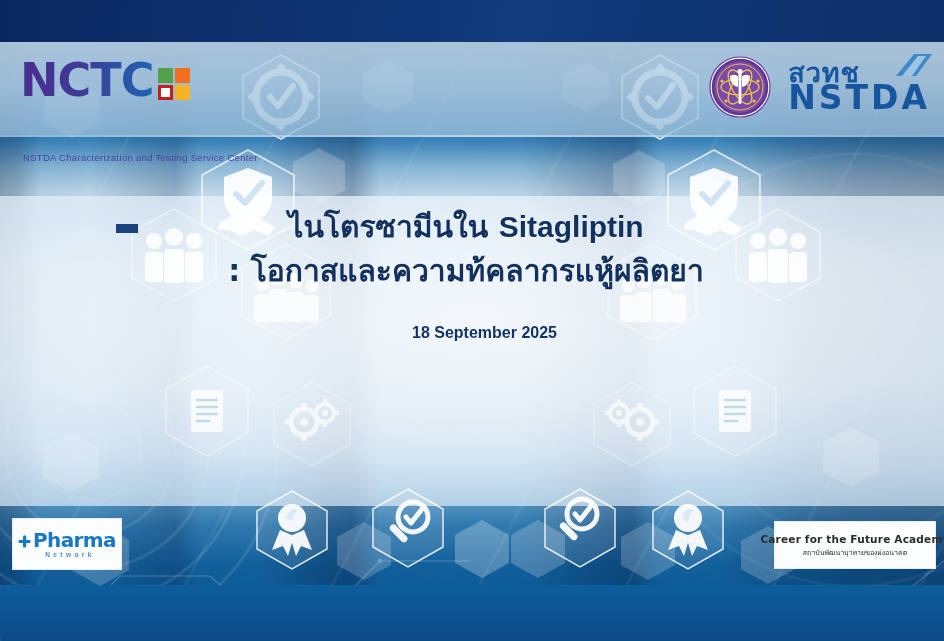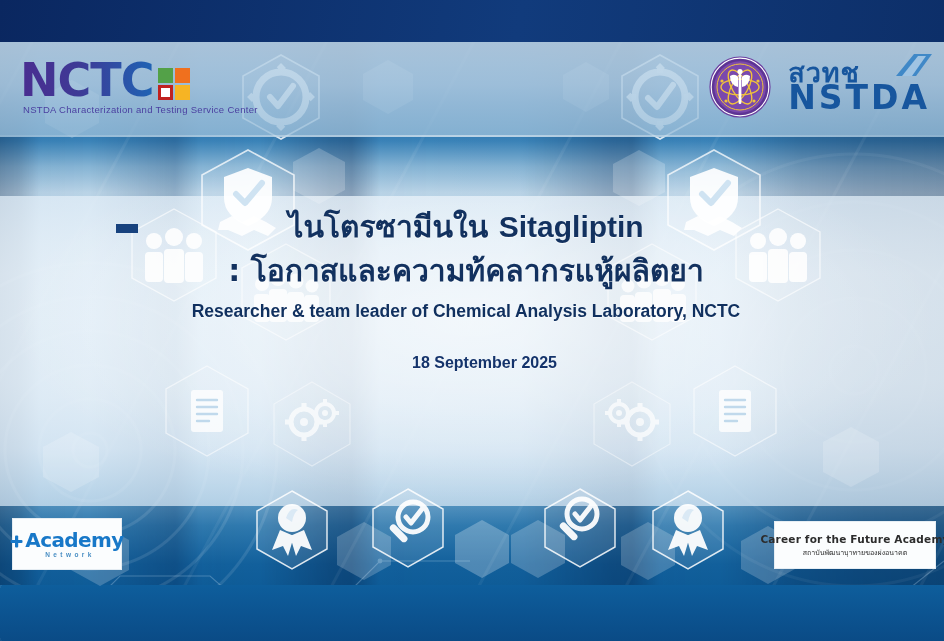--- a/index.html
+++ b/index.html
@@ -129,20 +129,21 @@
   
   .hexlayer{position:absolute;inset:0;z-index:5;pointer-events:none;}
   .hex{position:absolute;}
   .hex svg{display:block;}
 
   
   .nctc-logo{
     position:absolute;left:20px;top:58px;
     display:flex;flex-direction:column;align-items:flex-start;
     z-index:8;
+    gap:48px;
   }
   .nctc-row{display:flex;align-items:flex-start;}
   .nctc-word{
     font-family:"DejaVu Sans",sans-serif;
     font-weight:bold;
     font-size:46px;
     letter-spacing:-1px;
     color:#4b2e8f;
     line-height:.96;
     background:linear-gradient(90deg,#4a2d90 0%,#3e3a96 45%,#1f63b4 100%);
@@ -661,33 +662,32 @@
 
   <div class="dash-mark"></div>
 
   <div class="text-block">
     <div class="title-thai">
       <div>
         <span>ไนโตรซามีนใน </span><span class="en">Sitagliptin</span>
       </div>
       <div>: โอกาสและความท้คลากรแหู้ผลิตยา</div>
     </div>
-    <div class="affiliation">Researcher &amp; team leader of Chemical Analysis Laboratory, NCTC</div>
     <div class="date">18 September 2025</div>
   </div>
 
   <div class="pharma-logo">
     <div class="pharma-row">
       <span class="pharma-cross">
         <svg width="13" height="13" viewBox="0 0 13 13">
           <rect x="5" y="0.5" width="3.2" height="12" rx="1" fill="#1878c8"></rect>
           <rect x="0.5" y="4.9" width="12" height="3.2" rx="1" fill="#1878c8"></rect>
         </svg>
       </span>
-      <span class="pharma-word">Academy</span>
+      <span class="pharma-word">Pharma</span>
     </div>
     <div class="pharma-sub">Network</div>
   </div>
 
   <div class="cffa-logo">
     <div class="cffa-en">Career for the Future Academy</div>
     <div class="cffa-th">สถาบันพัฒนาบุาทายของผ่งอนาคต</div>
   </div>
 
 </div>

